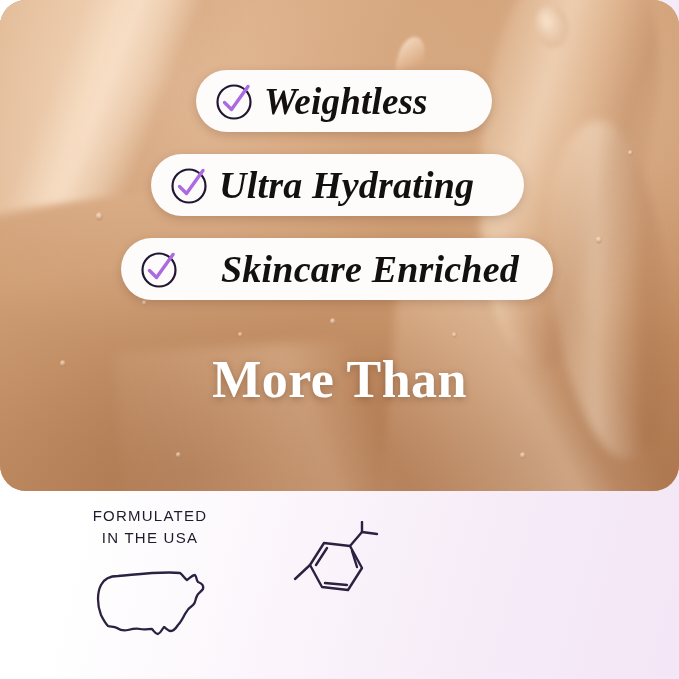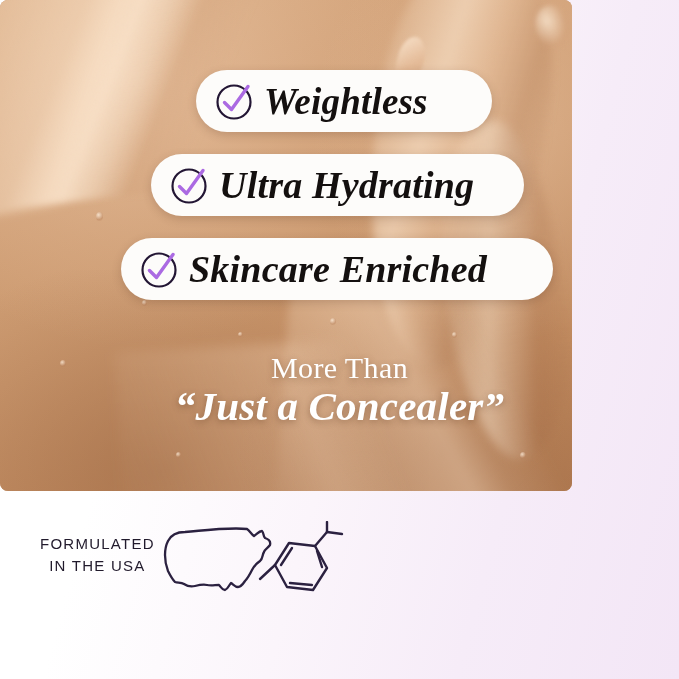--- a/index.html
+++ b/index.html
@@ -20,23 +20,23 @@
     height: 679px;
     background: linear-gradient(105deg, #ffffff 0%, #ffffff 26%, #fbf5fb 52%, #f6ecf8 74%, #f3e6f6 100%);
     overflow: hidden;
   }
 
   
   #hero {
     position: absolute;
     left: 0;
     top: 0;
-    width: 572px;
+    width: 679px;
     height: 491px;
-    border-radius: 8px;
+    border-radius: 26px;
     overflow: hidden;
     background: #c89a73;
   }
   .tex {
     position: absolute;
     pointer-events: none;
   }
   
   #tex-base {
     left: 0; top: 0; right: 0; bottom: 0;
@@ -164,21 +164,21 @@
     background: #fdfcfa;
     border-radius: 34px;
     display: flex;
     align-items: center;
     box-shadow: 0 3px 10px rgba(88,52,30,0.22);
     padding: 0 22px 0 16px;
     box-sizing: border-box;
   }
   #pill-0 { left: 196px; top: 0px;   width: 296px; }
   #pill-1 { left: 151px; top: 84px;  width: 373px; text-align: center; }
-  #pill-2 { left: 121px; top: 168px; width: 432px; }
+  #pill-2 { left: 121px; top: 168px; width: 432px; gap: 32px; }
 
   .check-wrap {
     position: relative;
     width: 46px;
     height: 46px;
     flex: 0 0 46px;
     margin-right: 6px;
   }
   .check-wrap svg { display: block; overflow: visible; }
 
@@ -200,22 +200,22 @@
     left: 0;
     top: 352px;
     width: 679px;
     text-align: center;
     color: #ffffff;
     text-shadow: 0 2px 7px rgba(92,54,30,0.42);
   }
   #headline-line1 {
     display: block;
     font-family: "Liberation Serif", "DejaVu Serif", serif;
-    font-weight: 400;
-    font-size: 30px;
+    font-weight: 700;
+    font-size: 52px;
     line-height: 1.06;
     letter-spacing: 0.4px;
     text-align: center;
   }
   #headline-line2 {
     display: block;
     font-family: "Liberation Serif", "DejaVu Serif", serif;
     font-weight: 700;
     font-style: italic;
     font-size: 41px;
@@ -230,21 +230,21 @@
     top: 505px;
     width: 679px;
     height: 174px;
     display: flex;
     align-items: flex-start;
   }
   .badge {
     position: absolute;
     top: 0;
     display: flex;
-    flex-direction: row;
+    flex-direction: column;
     align-items: center;
   }
   #badge-0 { left: 40px;  width: 220px; }
   #badge-1 { left: 255px; width: 170px; }
   #badge-2 { left: 400px; width: 245px; }
 
   .badge-label {
     font-family: "Liberation Sans", sans-serif;
     font-size: 15px;
     font-weight: 400;
@@ -320,21 +320,20 @@
             <path d="M12.5 24.5 L19.5 31.5 L36 8.5" fill="none" stroke="#ab6ae2" stroke-width="3.4" stroke-linecap="round" stroke-linejoin="round"></path>
           </svg>
         </span>
         <span class="pill-label">Skincare Enriched</span>
       </div>
 
     </div>
 
     <div id="headline">
       <span id="headline-line1">More Than</span>
-      <span id="headline-line2">“Just a Concealer”</span>
     </div>
   </div>
 
   <div id="badges">
 
     <div class="badge" id="badge-0">
       <div class="badge-label">FORMULATED
 IN THE USA</div>
       <div class="badge-icon">
         <svg width="124" height="84" viewBox="0 0 124 84" aria-hidden="true">

